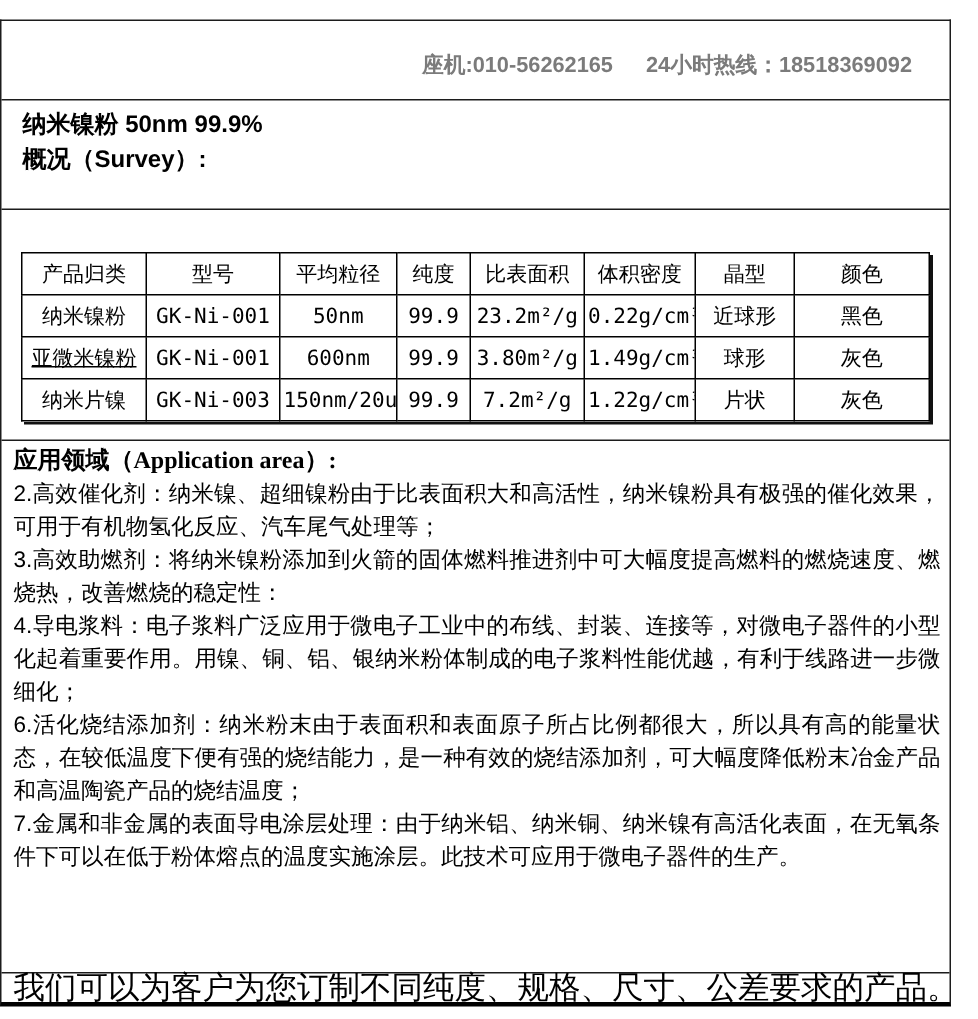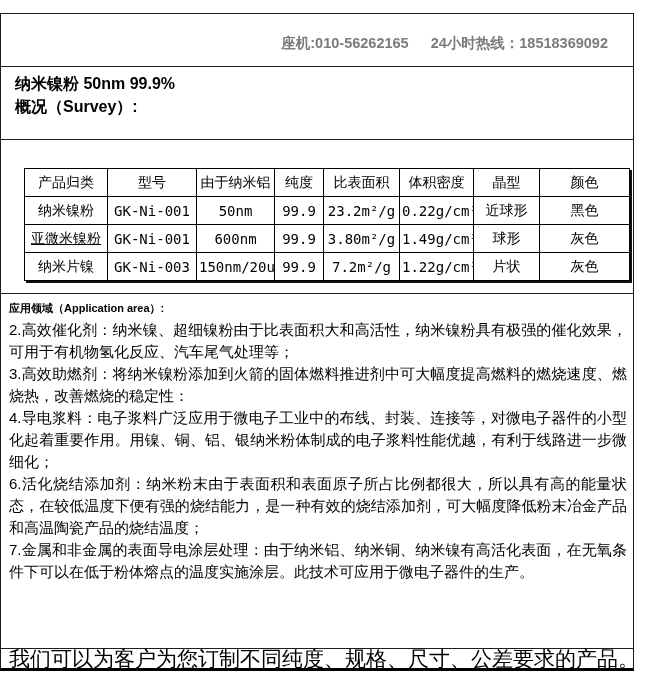--- a/index.html
+++ b/index.html
@@ -53,21 +53,21 @@
     font-weight: bold;
     font-size: 16px;
     line-height: 23px;
     white-space: nowrap;
   }
 
   
   .table-row {
     height: 154px;
     border-bottom: 1px solid #1c1c1c;
-    padding: 28px 0 0 23px;
+    padding: 28px 0 0 13px;
   }
   table.spec {
     border-collapse: collapse;
     table-layout: fixed;
     width: 605px;
     box-shadow: 2px 2px 0 0 #111;
     font-family: "DejaVu Sans Mono", monospace;
     font-size: 14px;
   }
   table.spec th, table.spec td {
@@ -85,21 +85,22 @@
   
   .apps-row {
     height: 355px;
     border-bottom: 1px solid #1c1c1c;
     padding: 3px 6px 0 8px;
     font-size: 15px;
     line-height: 22px;
   }
   .apps-row .heading {
     font-weight: bold;
-    font-size: 11px;
+    font-size: 16px;
+    font-family: Liberation Serif, serif;
   }
   .apps-row p { margin: 0; text-align: justify; }
 
   
   .footer-row {
     height: 19px;
     line-height: 19px;
     padding-left: 8px;
     font-size: 21px;
     white-space: nowrap;
@@ -130,21 +131,21 @@
             <col style="width:49px">
           <col style="width:76px">
             <col style="width:74px">
             <col style="width:66px">
             <col style="width:90px">
         </colgroup>
         <thead>
           <tr>
             <th>产品归类</th>
             <th>型号</th>
-            <th>由于纳米铝</th>
+            <th>平均粒径</th>
             <th>纯度</th>
             <th>比表面积</th>
             <th>体积密度</th>
             <th>晶型</th>
             <th>颜色</th>
           </tr>
         </thead>
         <tbody>
           <tr>
             <td>纳米镍粉</td>

